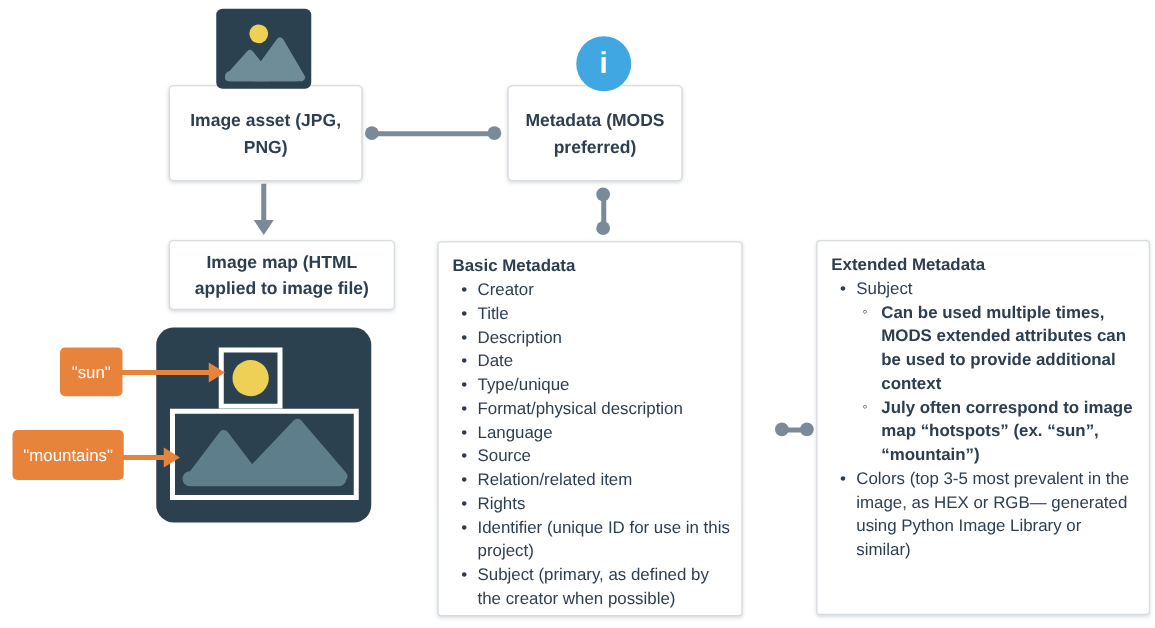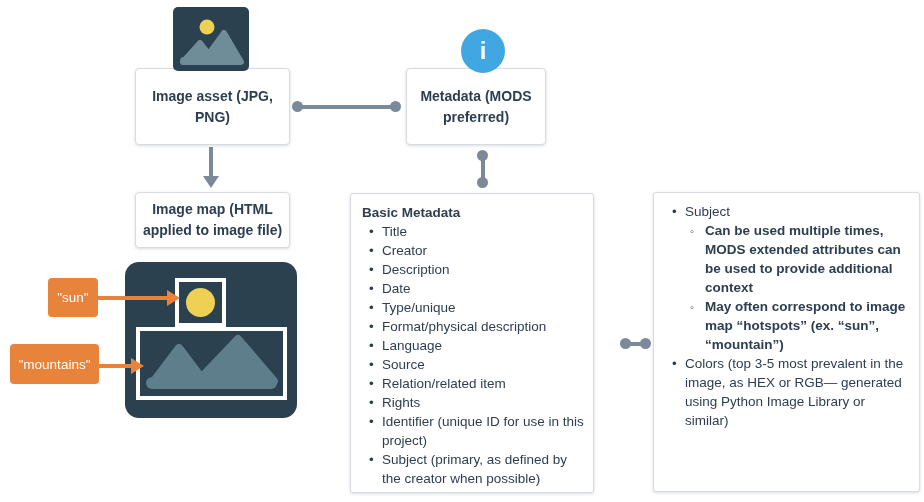--- a/index.html
+++ b/index.html
@@ -11,21 +11,21 @@
   .node {
     position:absolute; background:#ffffff;
     border:1.5px solid #d6dce2; border-radius:4px;
     box-shadow:0 1px 3px rgba(45,62,80,.18);
     display:flex; align-items:center; justify-content:center;
     text-align:center; font-size:14px; line-height:21px; font-weight:600;
     box-sizing:border-box; padding:3px; z-index:2;
   }
   .node-image-asset { left:135px; top:68px;  width:155px; height:77px; }
   .node-metadata    { left:406px; top:68px;  width:140px; height:77px; }
-  .node-image-map   { left:135px; top:192px; width:155px; height:56px; }
+  .node-image-map   { left:135px; top:192px; width:181px; height:56px; }
 
   
   .asset-icon {
     position:absolute; left:173px; top:7px; width:76px; height:64px;
     background:#2b4150; border-radius:5px; z-index:3;
   }
   
   .info-badge {
     position:absolute; left:461px; top:29px; width:44px; height:44px;
     border-radius:50%; background:#41a7e3; color:#ffffff;
@@ -163,43 +163,44 @@
     <span>"mountains"</span>
   </div>
   <div class="o-arrow arrow-mountains">
     <i class="shaft"></i>
       <i class="head"></i>
   </div>
 
   <div class="list-box box-basic">
     <div class="list-title">Basic Metadata</div>
     <ul id="basic-list">
+        <li>Creator</li>
         <li>Title</li>
-        <li>Creator</li>
         <li>Description</li>
         <li>Date</li>
         <li>Type/unique</li>
         <li>Format/physical description</li>
         <li>Language</li>
         <li>Source</li>
         <li>Relation/related item</li>
         <li>Rights</li>
         <li>Identifier (unique ID for use in this project)</li>
         <li>Subject (primary, as defined by the creator when possible)</li>
       </ul>
   </div>
 
   <div class="dumbbell db-h conn-basic-ext">
     <i class="line"></i>
       <i class="dot a"></i>
       <i class="dot b"></i>
   </div>
 
   <div class="list-box box-extended">
+    <div class="list-title">Extended Metadata</div>
     <ul id="extended-list">
         <li>Subject</li>
         <li class="sub">Can be used multiple times, MODS extended attributes can be used to provide additional context</li>
-        <li class="sub">May often correspond to image map “hotspots” (ex. “sun”, “mountain”)</li>
+        <li class="sub">July often correspond to image map “hotspots” (ex. “sun”, “mountain”)</li>
         <li>Colors (top 3-5 most prevalent in the image, as HEX or RGB— generated using Python Image Library or similar)</li>
       </ul>
   </div>
 
 </div>
 
 </body></html>

